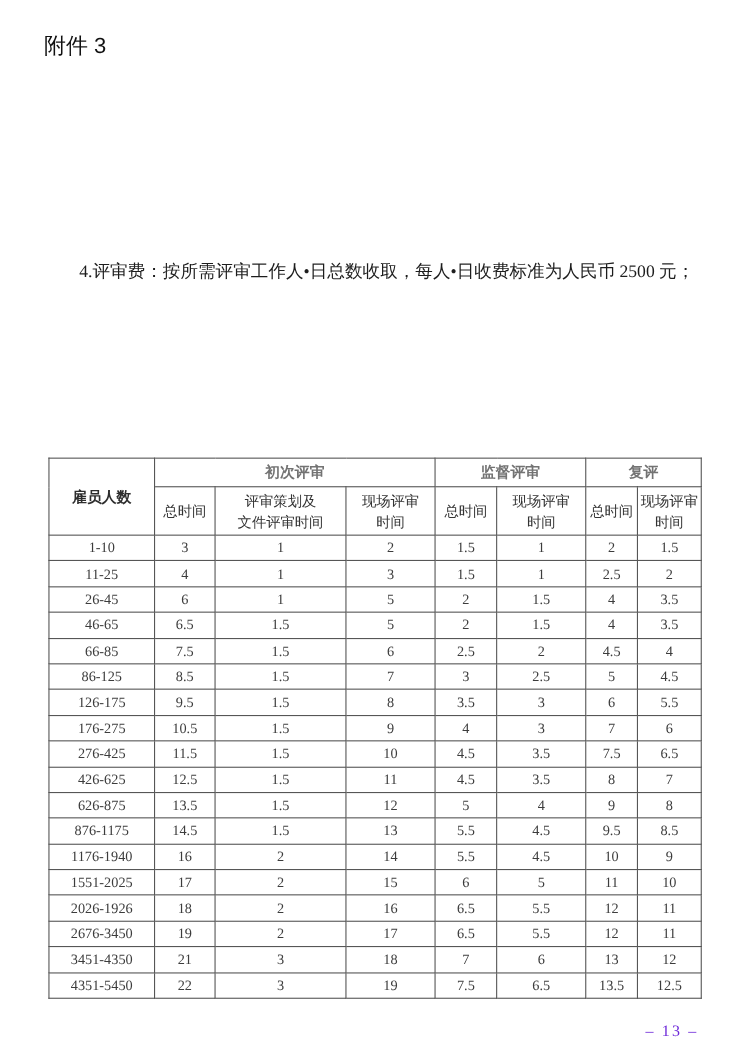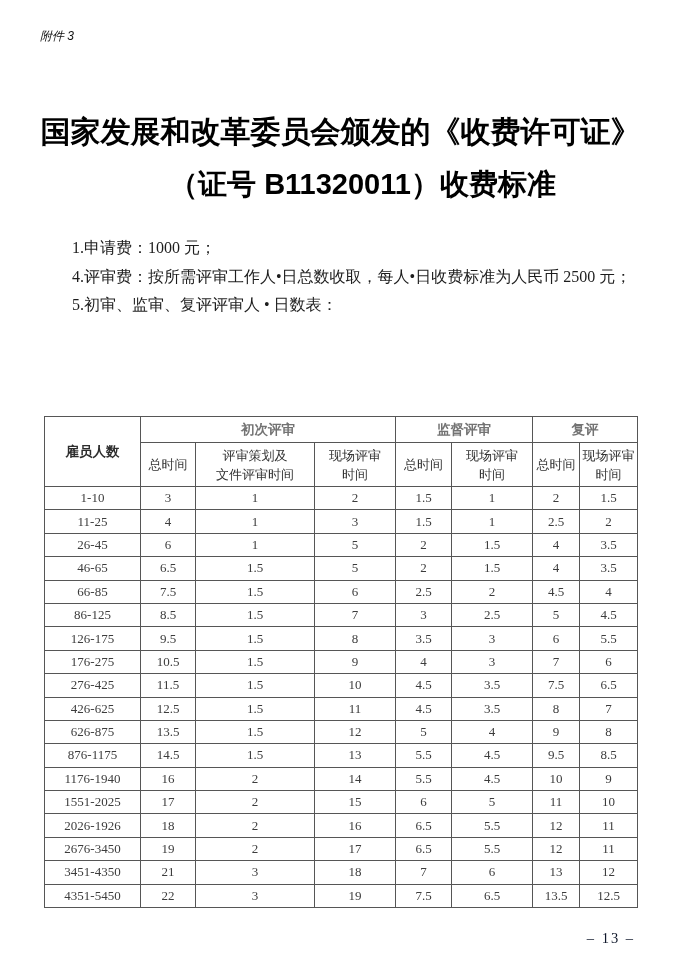--- a/index.html
+++ b/index.html
@@ -14,23 +14,22 @@
     background: #ffffff;
     font-family: "Liberation Serif", serif;
     color: #1a1a1a;
     overflow: hidden;
   }
   .attachment {
     position: absolute;
     top: 28px;
     left: 40px;
     font-family: "Liberation Sans", sans-serif;
-    font-size: 12px;
+    font-size: 20px;
     color: #111111;
-    font-style: italic;
   }
   .title-block {
     position: absolute;
     top: 112px;
     left: 0;
     width: 100%;
     text-align: center;
   }
   .title-line1 {
     font-family: "Liberation Serif", serif;
@@ -103,39 +102,33 @@
   table.review-table td {
     height: 22.4px;
     font-size: 13px;
   }
   .page-number {
     position: absolute;
     top: 930px;
     right: 46px;
     font-size: 14.5px;
     letter-spacing: 2px;
-    color: #0f172a;
+    color: #6d28d9;
   }
 </style>
 </head>
 <body>
 
 <div class="page">
 
   <div class="attachment">附件 3</div>
 
-  <div class="title-block">
-    <div class="title-line1">国家发展和改革委员会颁发的《收费许可证》</div>
-    <div class="title-line2">（证号 B11320011）收费标准</div>
-  </div>
 
   <div class="fee-list">
-      <div class="fee-item">1.申请费：1000 元；</div>
       <div class="fee-item">4.评审费：按所需评审工作人•日总数收取，每人•日收费标准为人民币 2500 元；</div>
-      <div class="fee-item">5.初审、监审、复评评审人 • 日数表：</div>
     </div>
 
   <div class="table-wrap">
     <table class="review-table">
       <colgroup>
         <col style="width:96px">
         <col style="width:55px">
         <col style="width:119px">
         <col style="width:81px">
         <col style="width:56px">

